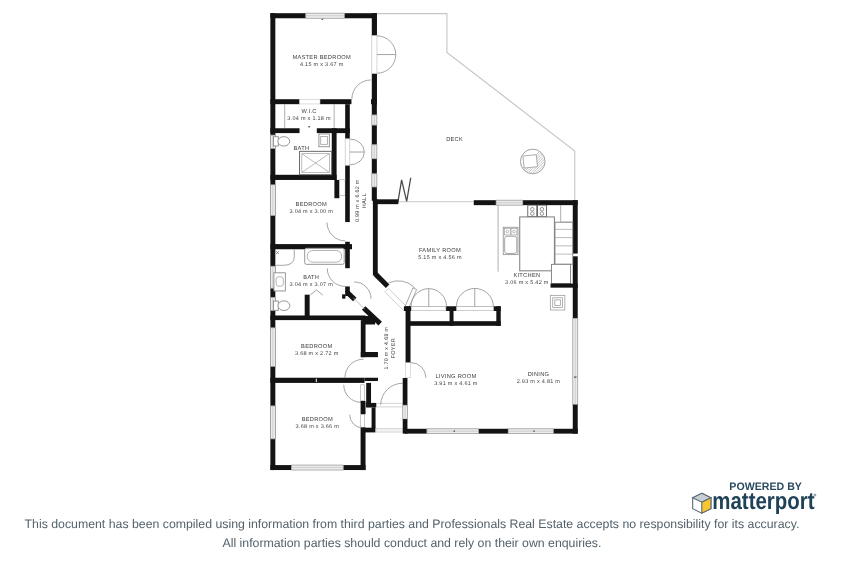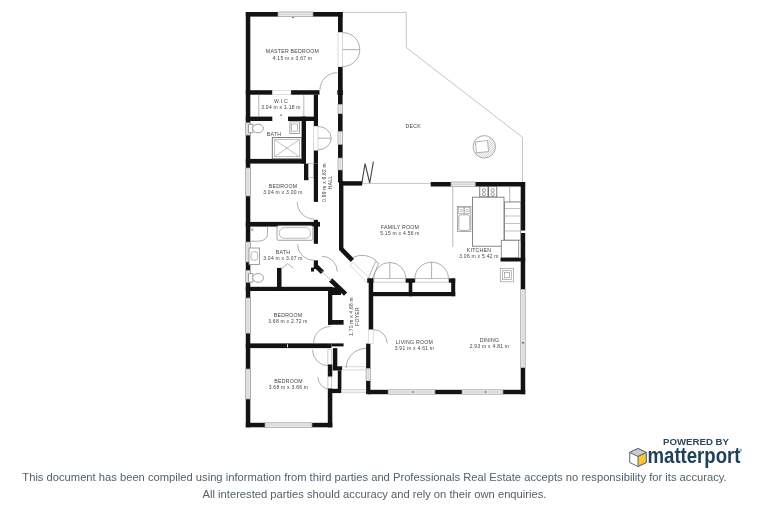--- a/index.html
+++ b/index.html
@@ -365,21 +365,21 @@
   <rect x="462" y="389.8" width="41" height="4.4" fill="#ececec" stroke="#9a9a9a" stroke-width="0.7"></rect>
   <line x1="462" y1="392" x2="503" y2="392" stroke="#b5b5b5" stroke-width="0.5"></line>
 
   <rect x="412.4" y="391.3" width="1.2" height="1.4" fill="#555555"></rect>
   <rect x="484.9" y="391.3" width="1.2" height="1.4" fill="#555555"></rect>
   <rect x="521.9" y="342.2" width="2.2" height="1.2" fill="#555555"></rect>
 </svg>
 
 <div class="footer" id="f1">This document has been compiled using information from third parties and Professionals Real Estate accepts no responsibility for its accuracy.</div>
 
-<div class="footer" id="f2">All interested parties should accuracy and rely on their own enquiries.</div>
+<div class="footer" id="f2">All information parties should conduct and rely on their own enquiries.</div>
 
 <svg id="logo" viewBox="0 0 140 40">
   <text x="109" y="16.2" text-anchor="end" font-size="9.8" font-weight="bold" fill="#2a4a60" textLength="66" lengthAdjust="spacingAndGlyphs">POWERED BY</text>
   <text x="27.5" y="33.5" font-size="22" font-weight="bold" fill="#1f4258" textLength="93" lengthAdjust="spacingAndGlyphs">matterport</text>
   <circle cx="120.8" cy="21" r="0.9" fill="none" stroke="#1f4258" stroke-width="0.5"></circle>
   <g>
     <polygon points="18,19.5 26.3,23.5 26.3,33.5 18,37.5 9.7,33.5 9.7,23.5" fill="#ffffff" stroke="#5b6b77" stroke-width="1"></polygon>
     <polygon points="18,19.5 26.3,23.5 18,27.5 9.7,23.5" fill="#c9ced2" stroke="#5b6b77" stroke-width="1"></polygon>
     <polygon points="18,27.5 26.3,23.5 26.3,33.5 18,37.5" fill="#f9c631" stroke="#5b6b77" stroke-width="1"></polygon>
   </g>

